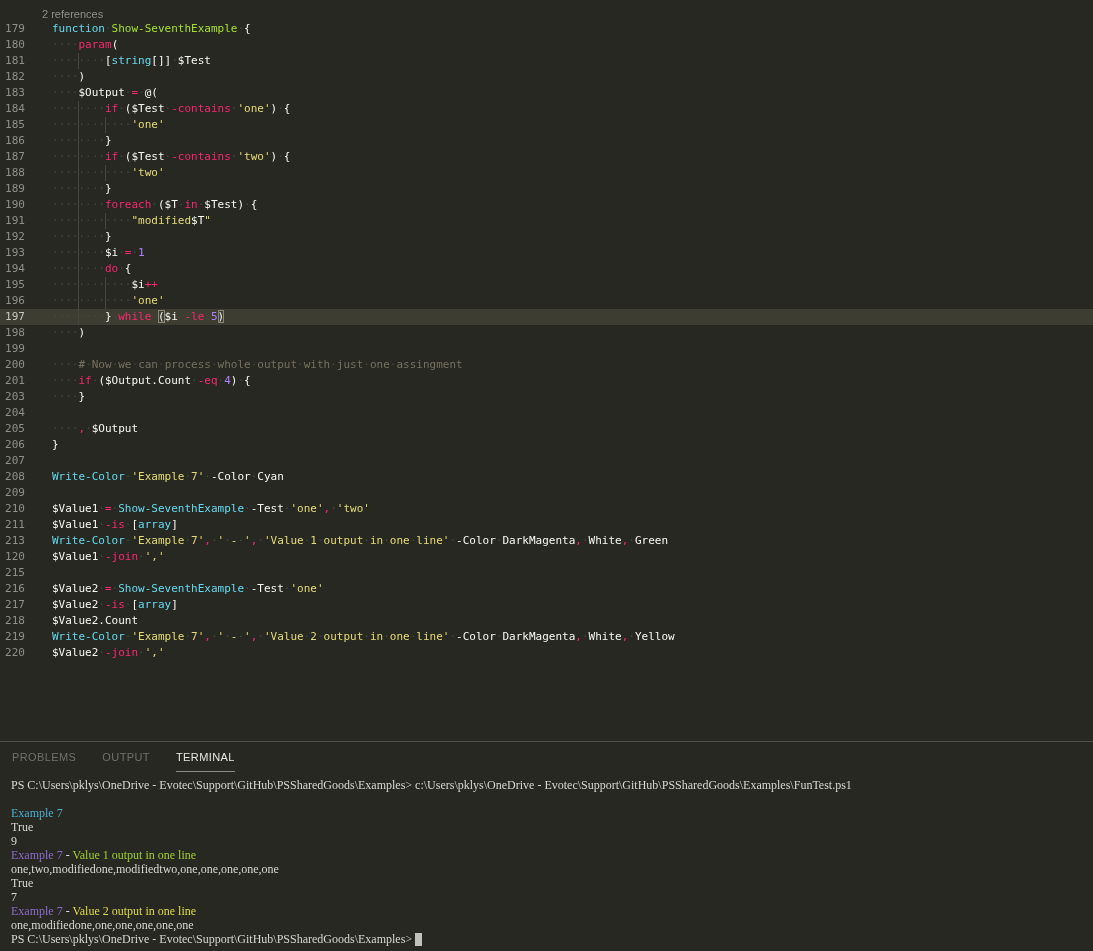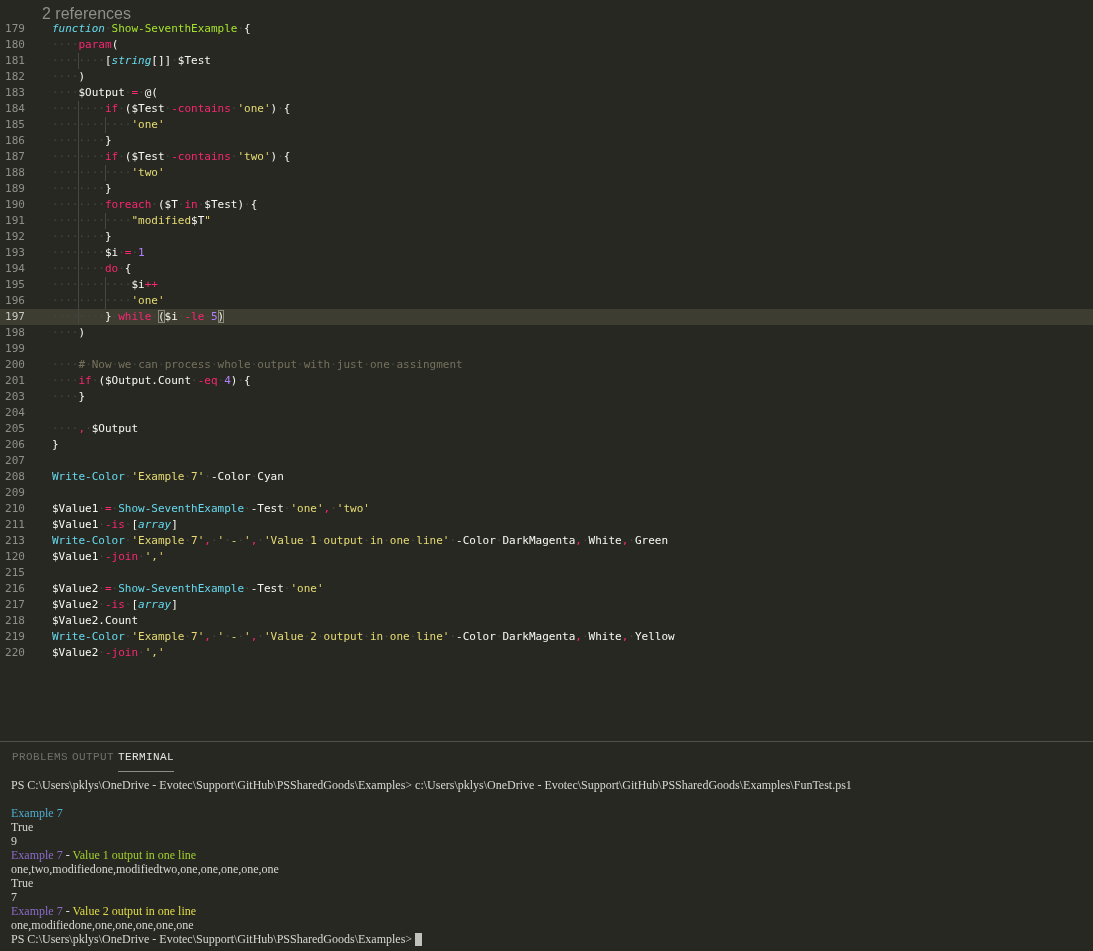--- a/index.html
+++ b/index.html
@@ -8,36 +8,36 @@
   
   .editor{position:absolute;left:0;top:0;width:1093px;height:741px;overflow:hidden;}
   .lines{margin-top:-11px;}
   .line{position:relative;height:16px;font-size:11px;line-height:16px;white-space:pre;}
   .line.current{background:#3E3D32;}
   .ln{position:absolute;left:0;top:0;width:30px;text-align:center;color:#90908A;}
   .current .ln{color:#C8C8C2;}
   .code{position:absolute;left:52px;top:0;}
   .guide{position:absolute;top:0;height:16px;width:1px;background:#464741;}
   .lens{position:absolute;left:42px;top:1px;font-family:"Liberation Sans",sans-serif;
-        font-size:16px;color:#8F8F8A;cursor:pointer;}
+        font-size:11px;color:#8F8F8A;cursor:pointer;}
   .tk-f{color:#F8F8F2}
   .tk-k{color:#F92672}
   .tk-s{color:#E6DB74}
   .tk-n{color:#AE81FF}
-  .tk-t{color:#66D9EF;font-style:italic}
+  .tk-t{color:#66D9EF;}
   .tk-c{color:#66D9EF}
   .tk-d{color:#A6E22E}
   .tk-m{color:#75715E}
   .tk-bm{color:#F8F8F2;box-shadow:inset 0 0 0 1px #8A8774;}
   .ws{color:#464741}
   
   .panel{position:absolute;left:0;top:741px;width:1093px;height:210px;background:#272822;
          border-top:1px solid #50504A;box-sizing:border-box;}
-  .tabs{display:flex;align-items:center;height:30px;padding-left:12px;gap:4px;
-        font-family:Liberation Mono, monospace;font-size:11px;letter-spacing:.4px;}
+  .tabs{display:flex;align-items:center;height:30px;padding-left:12px;gap:26px;
+        font-family:Liberation Sans, sans-serif;font-size:11px;letter-spacing:.4px;}
   .tab{height:30px;display:flex;align-items:center;color:#70706A;cursor:pointer;
        border-bottom:1px solid transparent;box-sizing:border-box;}
   .tab.active{color:#E7E7E3;border-bottom-color:#8C8B85;}
   .term{padding:6px 0 0 11px;font-size:12px;line-height:14px;font-family:Liberation Serif, serif;}
   .tline{height:14px;white-space:pre;color:#D8D8D2;}
   .ts-fg{color:#D8D8D2}
   .ts-cy{color:#4EADCE}
   .ts-mg{color:#8C6BC8}
   .ts-gr{color:#A1CE2B}
   .ts-yl{color:#E0DB45}

